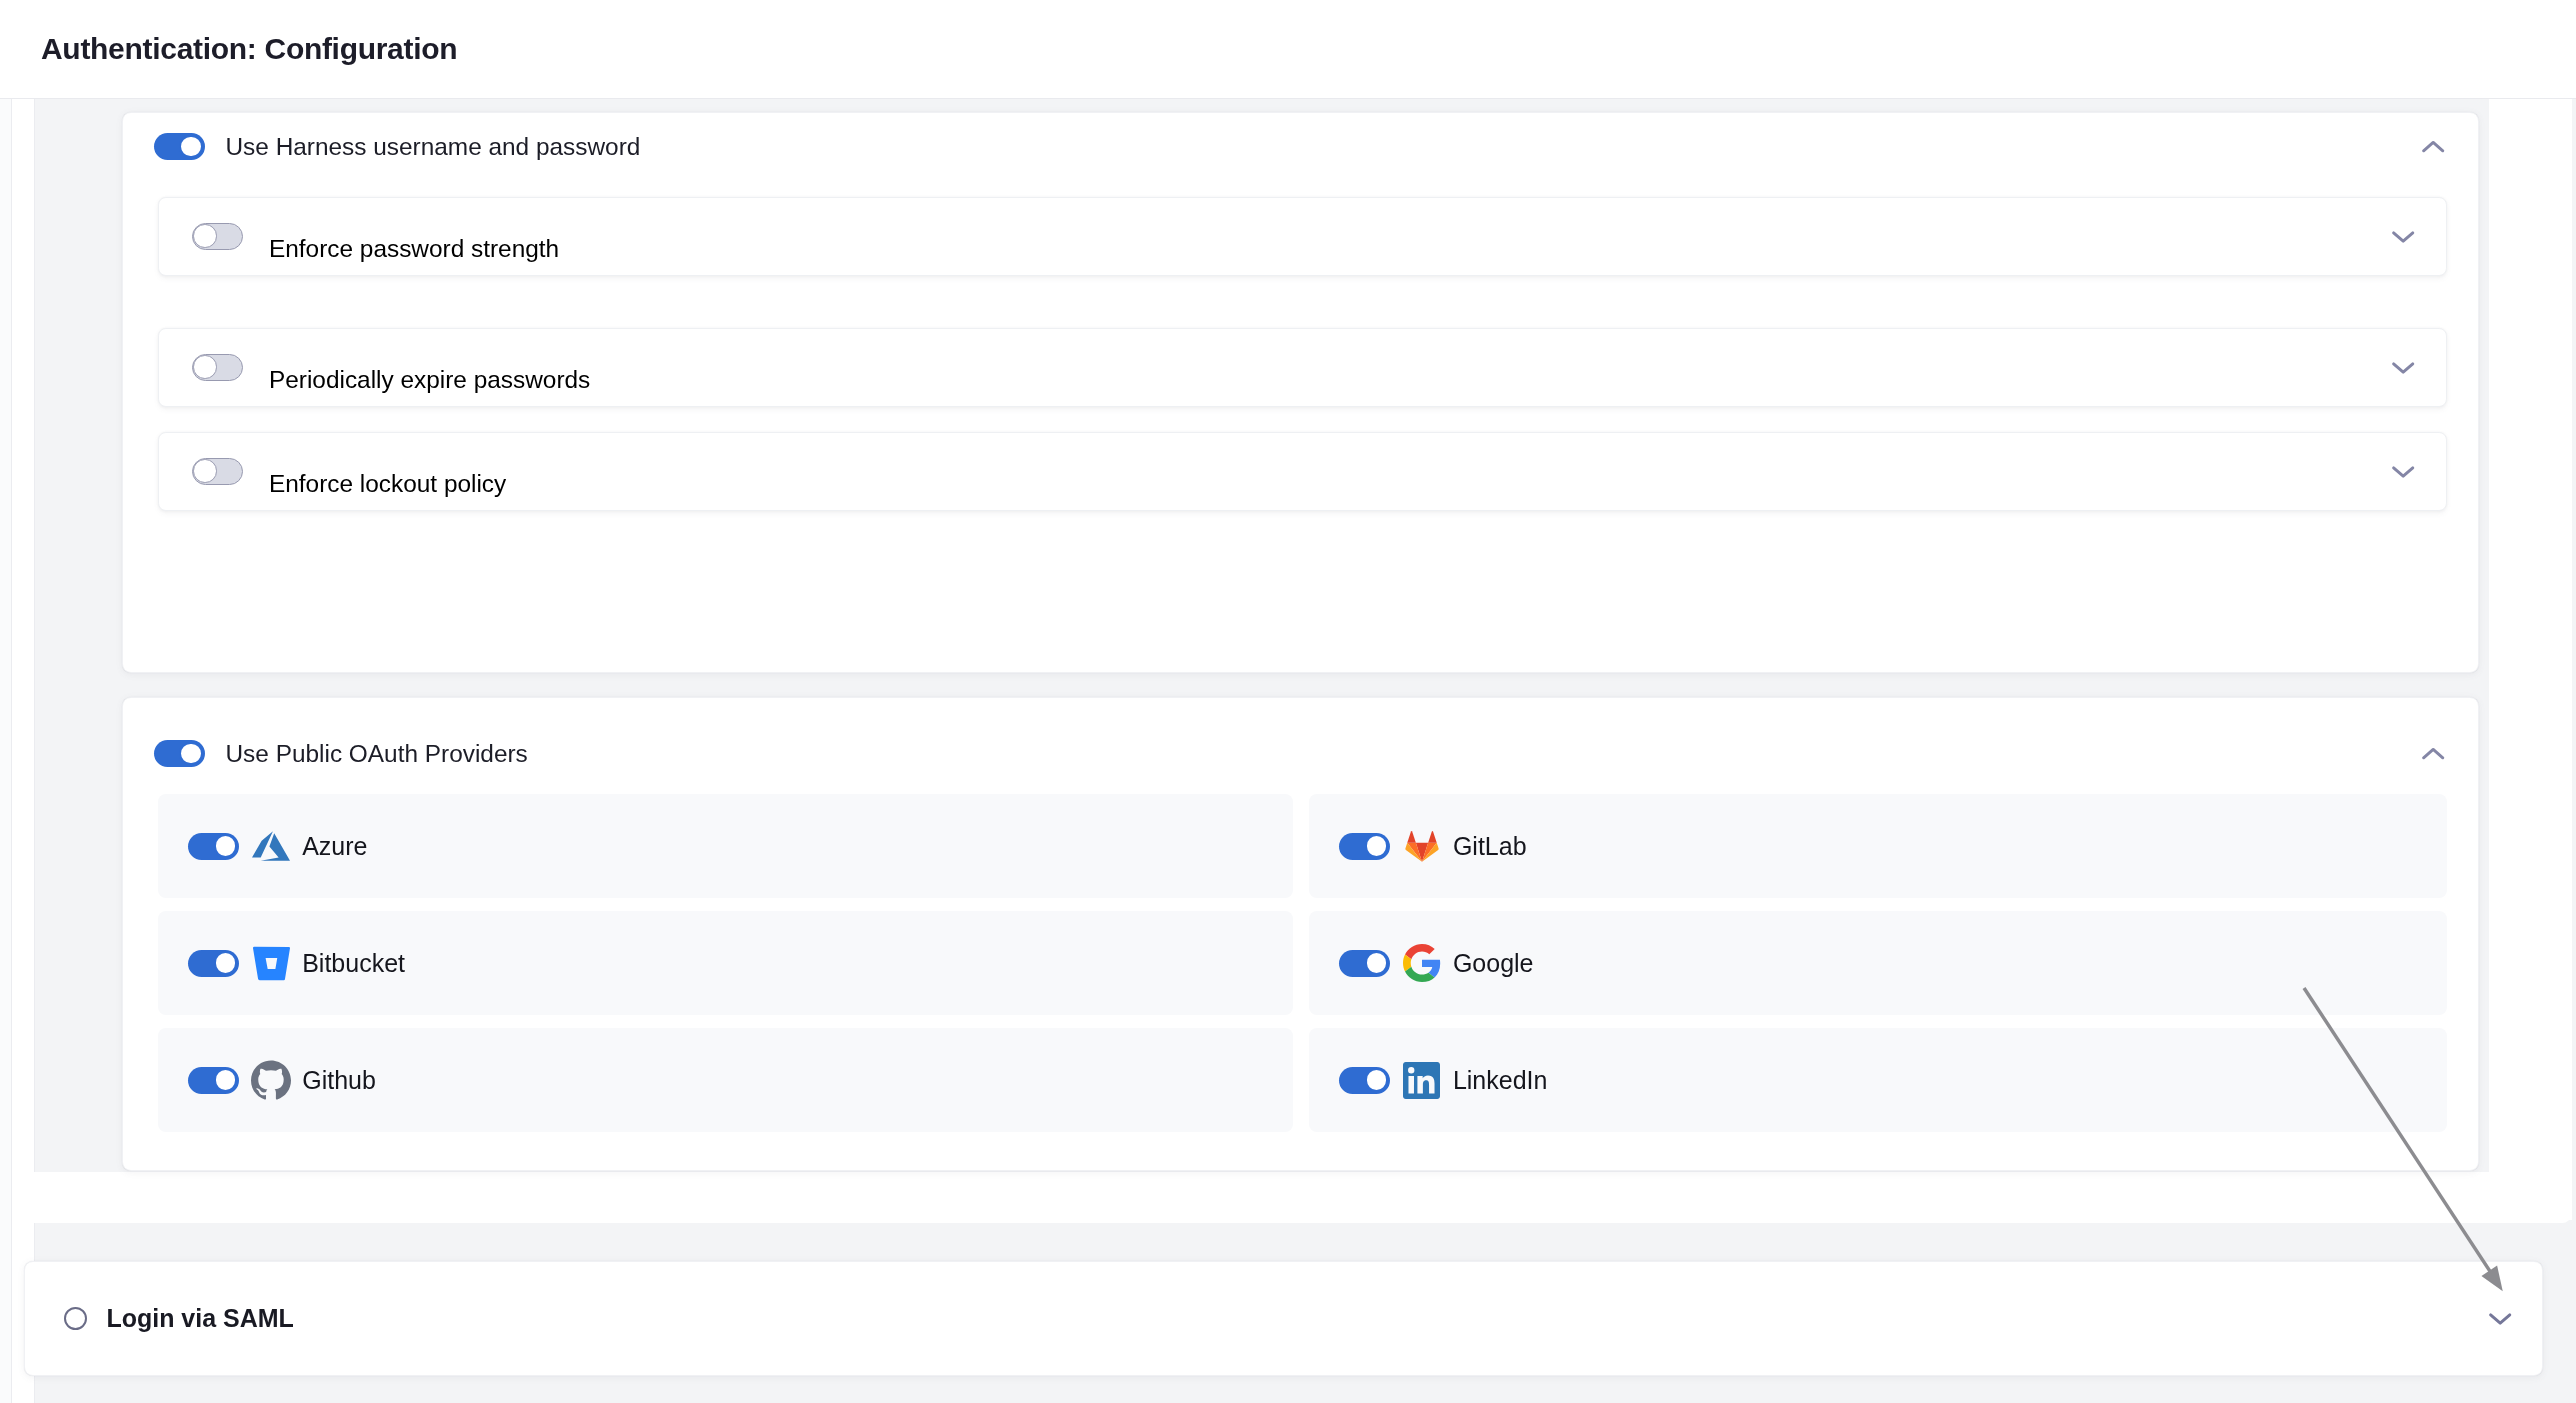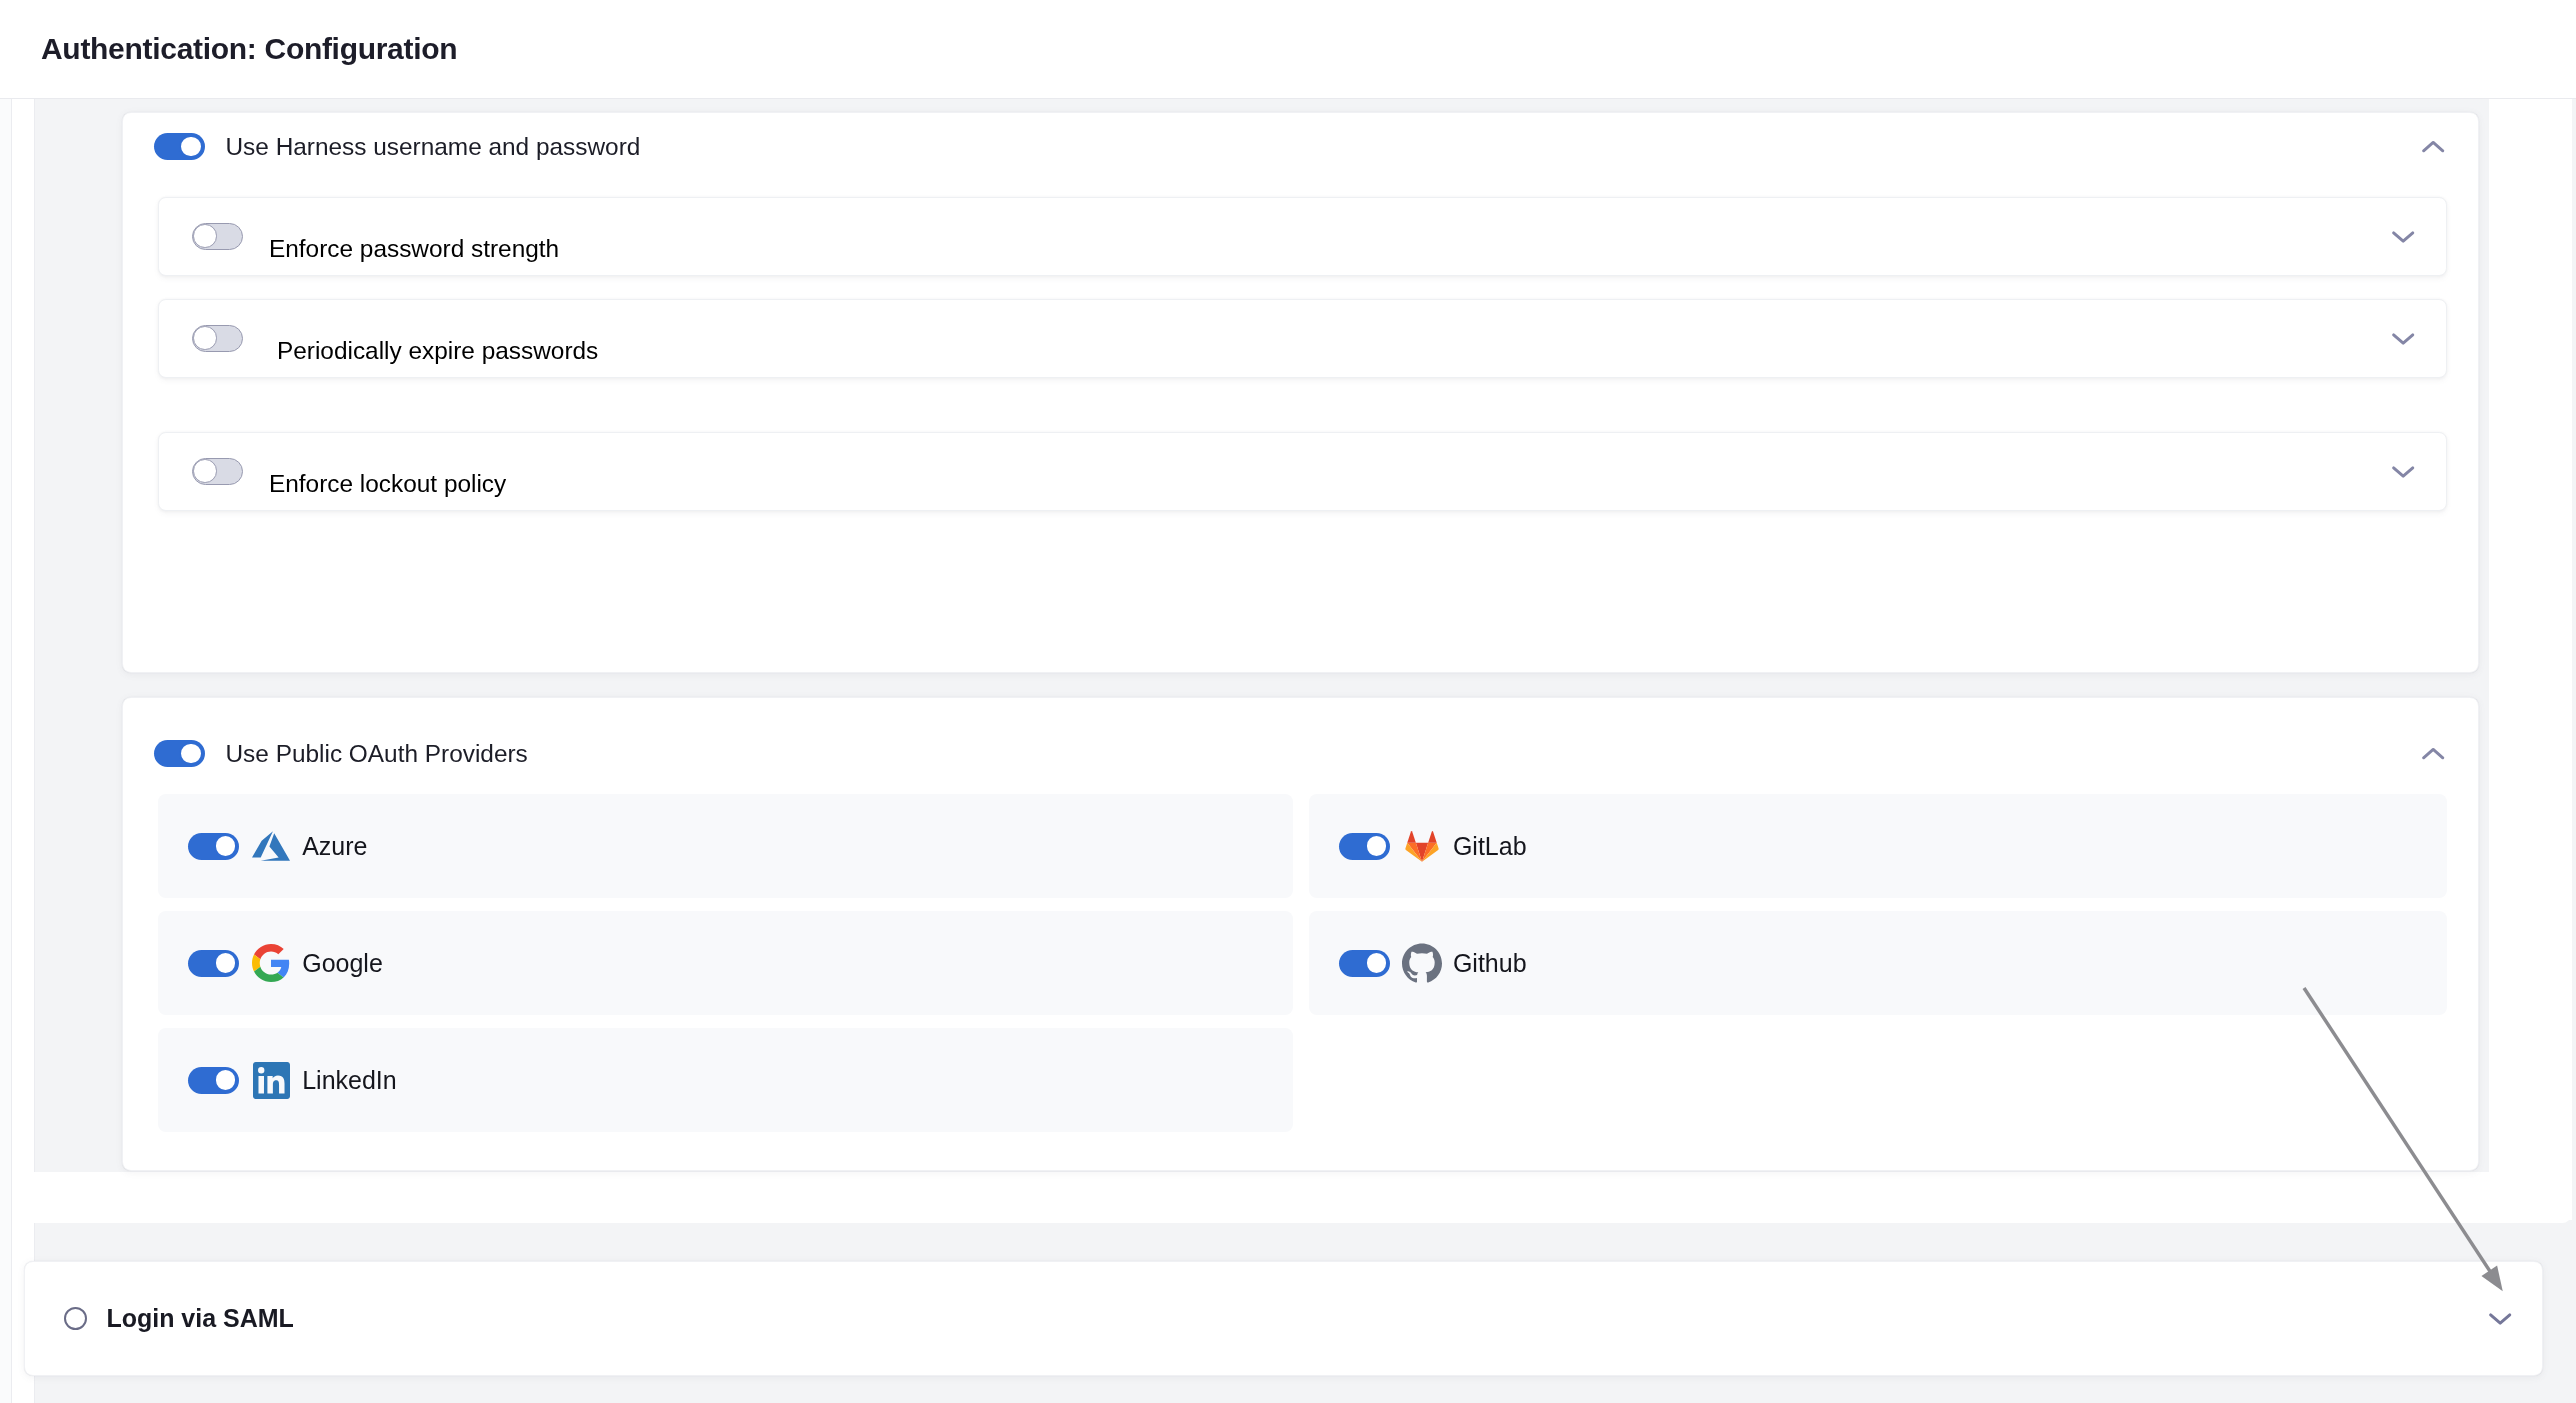--- a/index.html
+++ b/index.html
@@ -87,21 +87,21 @@
           <span class="knob"></span>
         </span>
       <span class="section-label">Enforce password strength</span>
       <span class="row-chevron">
         <svg class="chev" width="24.4" height="15.7" viewBox="0 0 28 18">
             <polyline points="3,4.5 14,14 25,4.5" fill="none" stroke="#8486a6" stroke-width="3.4" stroke-linecap="round" stroke-linejoin="round"></polyline>
           </svg>
       </span>
     </div>
 
-    <div class="sub-row" style="top:186px;gap:8px;">
+    <div class="sub-row" style="top:215px;">
       <span class="toggle off">
           <span class="knob"></span>
         </span>
       <span class="section-label">Periodically expire passwords</span>
       <span class="row-chevron">
         <svg class="chev" width="24.4" height="15.7" viewBox="0 0 28 18">
             <polyline points="3,4.5 14,14 25,4.5" fill="none" stroke="#8486a6" stroke-width="3.4" stroke-linecap="round" stroke-linejoin="round"></polyline>
           </svg>
       </span>
     </div>
@@ -158,20 +158,31 @@
             <path fill="#fca326" d="M3.158 10.087L2.04 13.53a.762.762 0 0 0 .277.852L12 21.42 3.158 10.087z"></path>
             <path fill="#e24329" d="M3.158 10.087h5.158L6.1 3.262a.381.381 0 0 0-.724 0l-2.218 6.825z"></path>
             <path fill="#fc6d26" d="M12 21.42l3.684-11.333h5.158L12 21.42z"></path>
             <path fill="#fca326" d="M20.842 10.087l1.118 3.443a.762.762 0 0 1-.277.852L12 21.42l8.842-11.333z"></path>
             <path fill="#e24329" d="M20.842 10.087h-5.158L17.9 3.262a.381.381 0 0 1 .724 0l2.218 6.825z"></path>
           </svg>
         </span>
         <span class="provider-label">GitLab</span>
       </div>
 
+      <div class="provider-row">
+        <span class="toggle on">
+            <span class="knob"></span>
+          </span>
+        <span class="provider-icon">
+          <svg width="37" height="37" viewBox="0 0 24 24">
+              <path fill="#2684ff" d="M.778 1.213a.768.768 0 00-.768.892l3.263 19.81c.084.5.515.868 1.022.873H19.95a.772.772 0 00.77-.646l3.27-20.03a.768.768 0 00-.768-.891zM14.52 15.53H9.522L8.17 8.466h7.561z"></path>
+            </svg>
+        </span>
+        <span class="provider-label">Bitbucket</span>
+      </div>
 
       <div class="provider-row">
         <span class="toggle on">
             <span class="knob"></span>
           </span>
         <span class="provider-icon">
           <svg width="38" height="38" viewBox="0 0 48 48">
             <path fill="#ea4335" d="M24 9.5c3.54 0 6.71 1.22 9.21 3.6l6.85-6.85C35.9 2.38 30.47 0 24 0 14.62 0 6.51 5.38 2.56 13.22l7.98 6.19C12.43 13.72 17.74 9.5 24 9.5z"></path>
             <path fill="#4285f4" d="M46.98 24.55c0-1.57-.15-3.09-.38-4.55H24v9.02h12.94c-.58 2.96-2.26 5.48-4.78 7.18l7.73 6c4.51-4.18 7.09-10.36 7.09-17.65z"></path>
             <path fill="#fbbc05" d="M10.53 28.59c-.48-1.45-.76-2.99-.76-4.59s.27-3.14.76-4.59l-7.98-6.19C.92 16.46 0 20.12 0 24c0 3.88.92 7.54 2.56 10.78l7.97-6.19z"></path>

